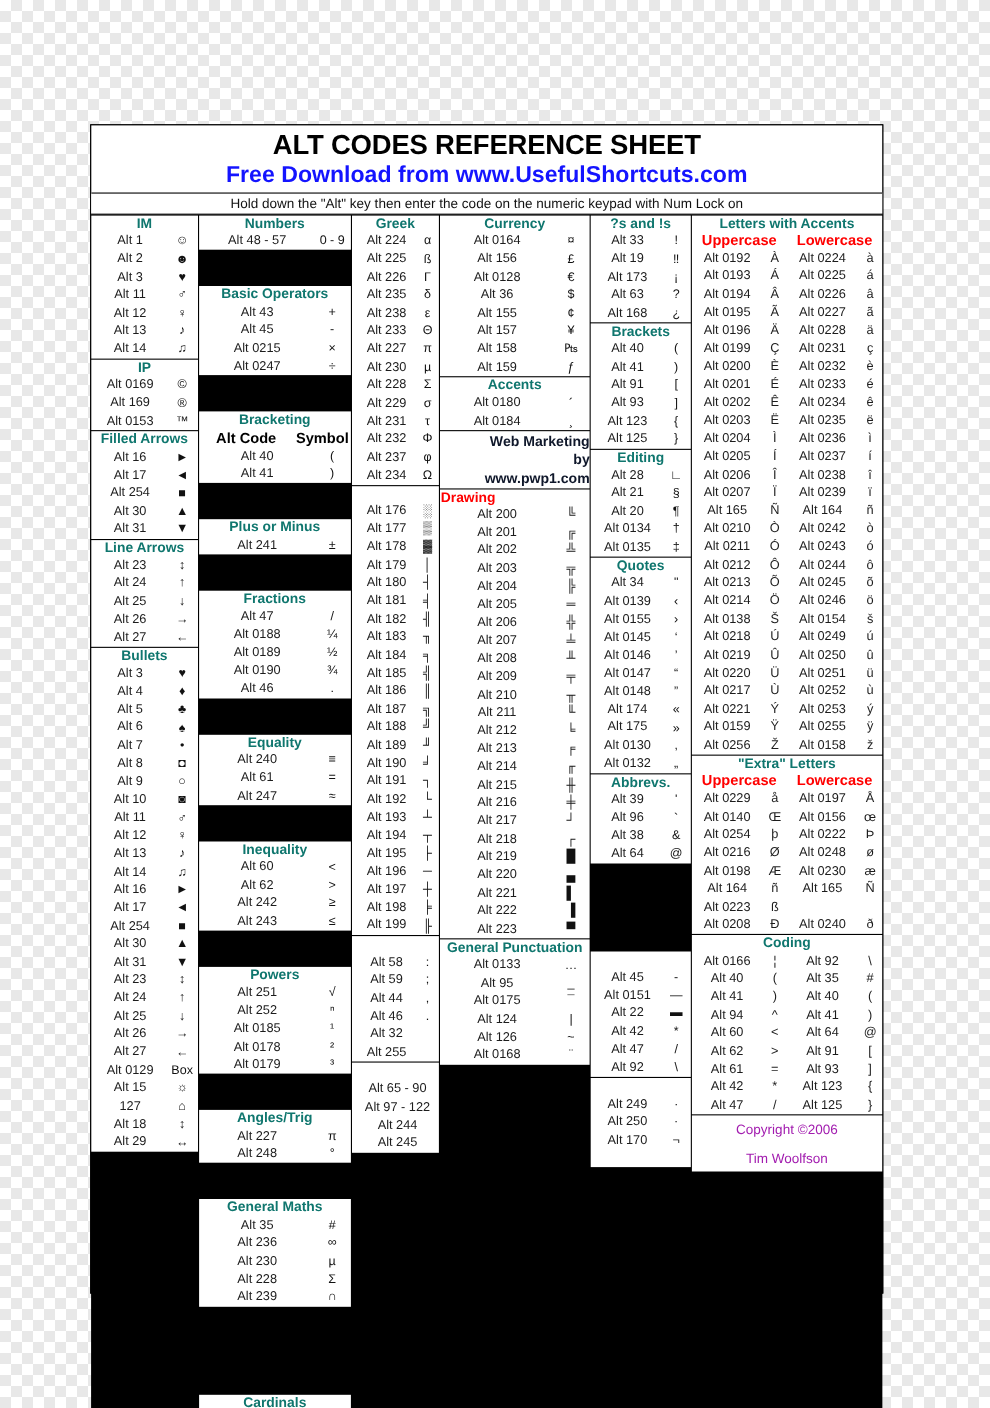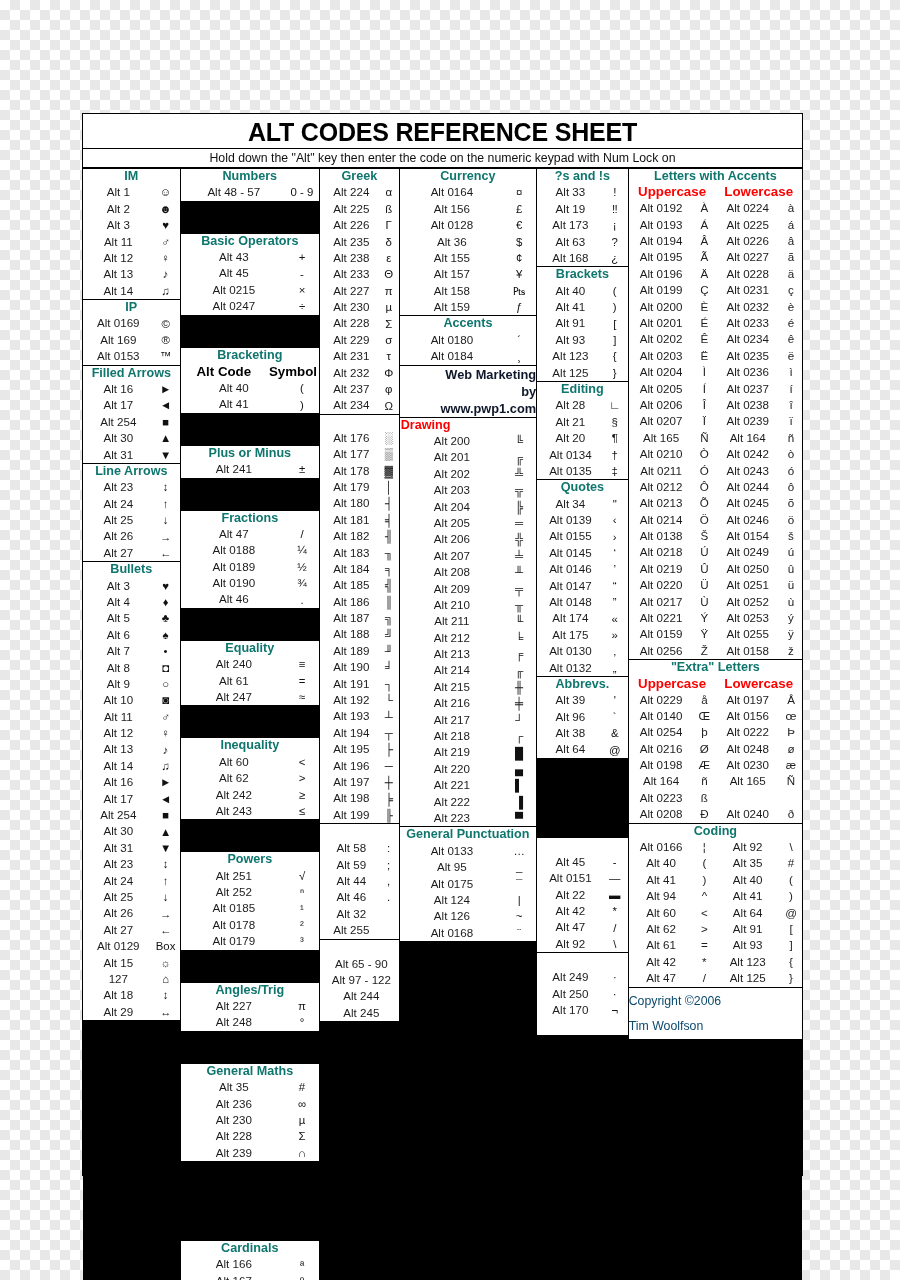--- a/index.html
+++ b/index.html
@@ -125,38 +125,39 @@
     height:17px;align-items:center;
   }
   .altcode-hdr .code{flex:1;text-align:center;}
   .altcode-hdr .sym{width:52px;text-align:center;}
 
   .webmk{
     text-align:right;color:#0f172a;font-weight:bold;
     font-size:12.8px;line-height:1.18;padding:1px 0 1px 0;
   }
   .copyr{
-    color:#0c4a6e;font-size:12.3px;
+    text-align:center;color:#a21caf;font-size:12.3px;
     line-height:1.35;padding:5px 0 4px 0;
   }
   .spacer{background:#000;}
   .drawhead{
     color:#ff0000;font-weight:bold;font-size:12.6px;
     text-align:left;padding-left:1px;line-height:1.2;
   }
 </style>
 </head>
 <body>
 
 <div id="checker"></div>
 
 <div id="sheet">
 
   <div class="hdr-block">
     <div class="title">ALT CODES REFERENCE SHEET</div>
+    <div class="subtitle">Free Download from www.UsefulShortcuts.com</div>
     <div class="instr">Hold down the "Alt" key then enter the code on the numeric keypad with Num Lock on</div>
   </div>
 
   <div id="cols">
 
     <div class="col c1" id="col1">
         <div class="sec">
           <div class="sechead">IM</div>
           <div class="row">
             <span class="code">Alt 1</span>

